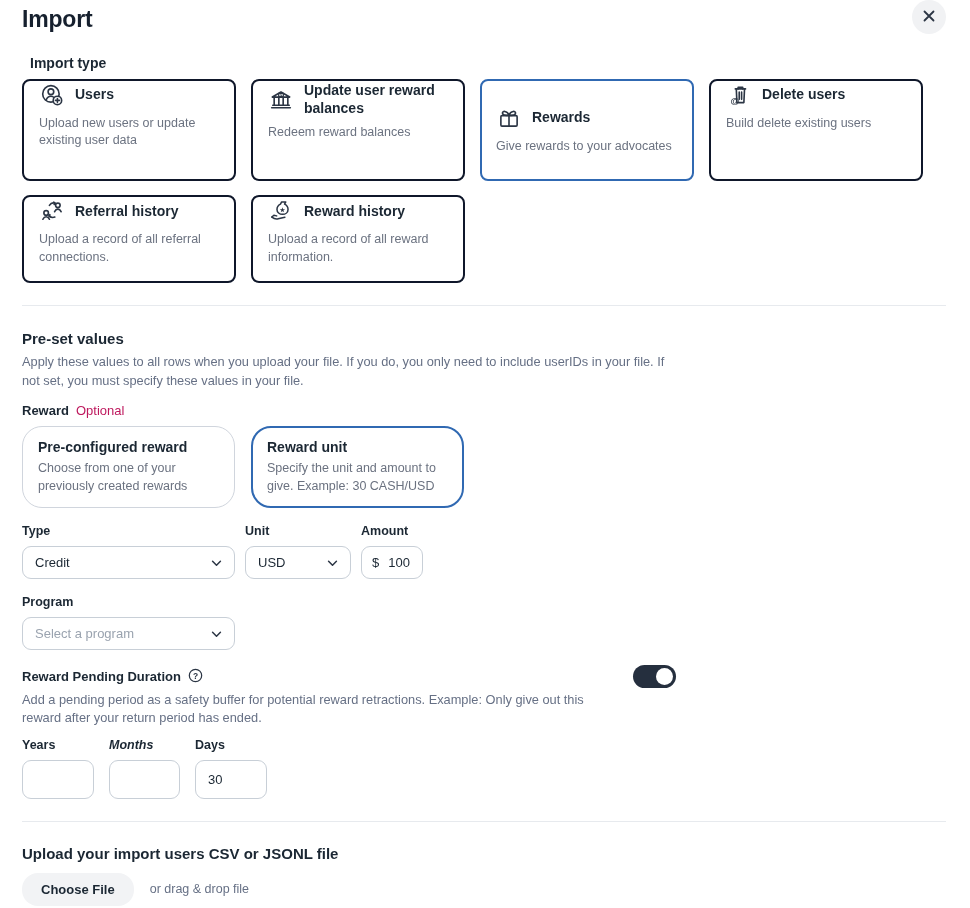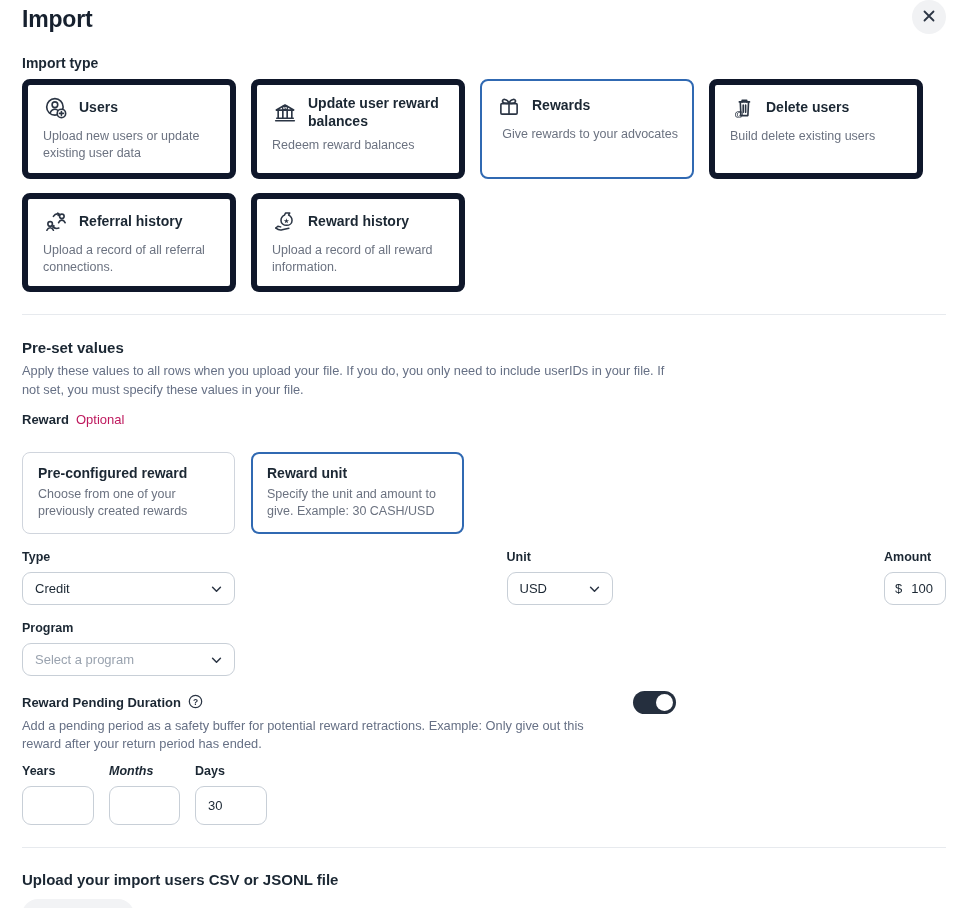--- a/index.html
+++ b/index.html
@@ -5,45 +5,45 @@
   * { margin:0; padding:0; box-sizing:border-box; }
   html,body { width:970px; height:908px; overflow:hidden; background:#fff;
     font-family:"Liberation Sans", sans-serif; color:#1b2733; }
   .page { padding:0 24px 0 22px; }
 
   .title-row { display:flex; justify-content:space-between; align-items:center; margin-top:0; }
   .page-title { font-size:23px; font-weight:700; color:#16202e; letter-spacing:-0.2px; margin-top:4px; }
   .close-btn { width:34px; height:34px; border-radius:50%; background:#f1f2f4; border:none;
     display:flex; align-items:center; justify-content:center; cursor:pointer; }
 
-  .section-label { font-size:14px; font-weight:700; margin:21px 0 8px; }
+  .section-label { font-size:14px; font-weight:700; margin:21px 8px 8px; }
 
   .cards-grid { display:grid; grid-template-columns:repeat(4,214px); gap:14px 15px; }
-  .card { border:6px solid #0f172a; border-radius:8px; padding:10px 15px; min-height:88px;
+  .card { border:2px solid #0f172a; border-radius:8px; padding:1px 15px; min-height:88px;
     background:#fff; cursor:pointer; }
-  .card.selected { border:2px solid #3069b2; padding:12px 14px;text-align:right; }
+  .card.selected { border:2px solid #3069b2; padding:24px 14px; }
   .card-head { display:flex; align-items:center; gap:10px; font-size:14px; font-weight:700; line-height:1.25; }
   .card-icon { width:26px; height:26px; flex:none; display:flex; align-items:center; justify-content:center; }
   .card-desc { margin-top:7px; font-size:12.5px; color:#6b7280; line-height:1.38; }
 
   .divider { border:none; border-top:1px solid #e7eaee; margin-top:22px; }
 
   .preset-heading { font-size:15px; font-weight:700; margin-top:24px; }
   .preset-desc { font-size:12.8px; color:#667085; line-height:1.45; max-width:648px; margin-top:6px; }
   .reward-row { margin-top:13px; font-size:13px; }
   .reward-label { font-weight:700; }
   .reward-optional { color:#be185d; margin-left:7px; }
 
   .reward-cards { display:grid; grid-template-columns:repeat(2,213px); gap:16px; margin-top:8px; }
-  .reward-card { border:1px solid #d0d5dd; border-radius:8px; padding:12px 15px; min-height:78px; cursor:pointer;margin-top:17px; }
+  .reward-card { border:1px solid #d0d5dd; border-radius:20px; padding:12px 15px; min-height:78px; cursor:pointer; }
   .reward-card.selected { border:2px solid #3069b2; padding:11px 14px; }
   .reward-card-title { font-size:14px; font-weight:700; }
   .reward-card-desc { margin-top:5px; font-size:12.5px; color:#6b7280; line-height:1.38; }
 
-  .field-row { display:flex; gap:10px; margin-top:16px;justify-content:space-between; }
+  .field-row { display:flex; gap:10px; margin-top:16px; }
   .field-label { font-size:12.5px; font-weight:700; margin-bottom:8px; }
   .select { height:33px; border:1px solid #c8cfd7; border-radius:9px; background:#fff; cursor:pointer;
     display:flex; align-items:center; justify-content:space-between; padding:0 12px; font-size:13px; }
   .select .placeholder { color:#9aa3af; }
   .w-type { width:213px; } .w-unit { width:106px; } .w-amount { width:62px; }
   .amount-box { height:33px; border:1px solid #c8cfd7; border-radius:9px; display:flex;
     align-items:center; gap:9px; padding:0 10px; font-size:13px; }
   .program-group { margin-top:16px; width:213px; }
 
   .pending { margin-top:18px; position:relative; }

